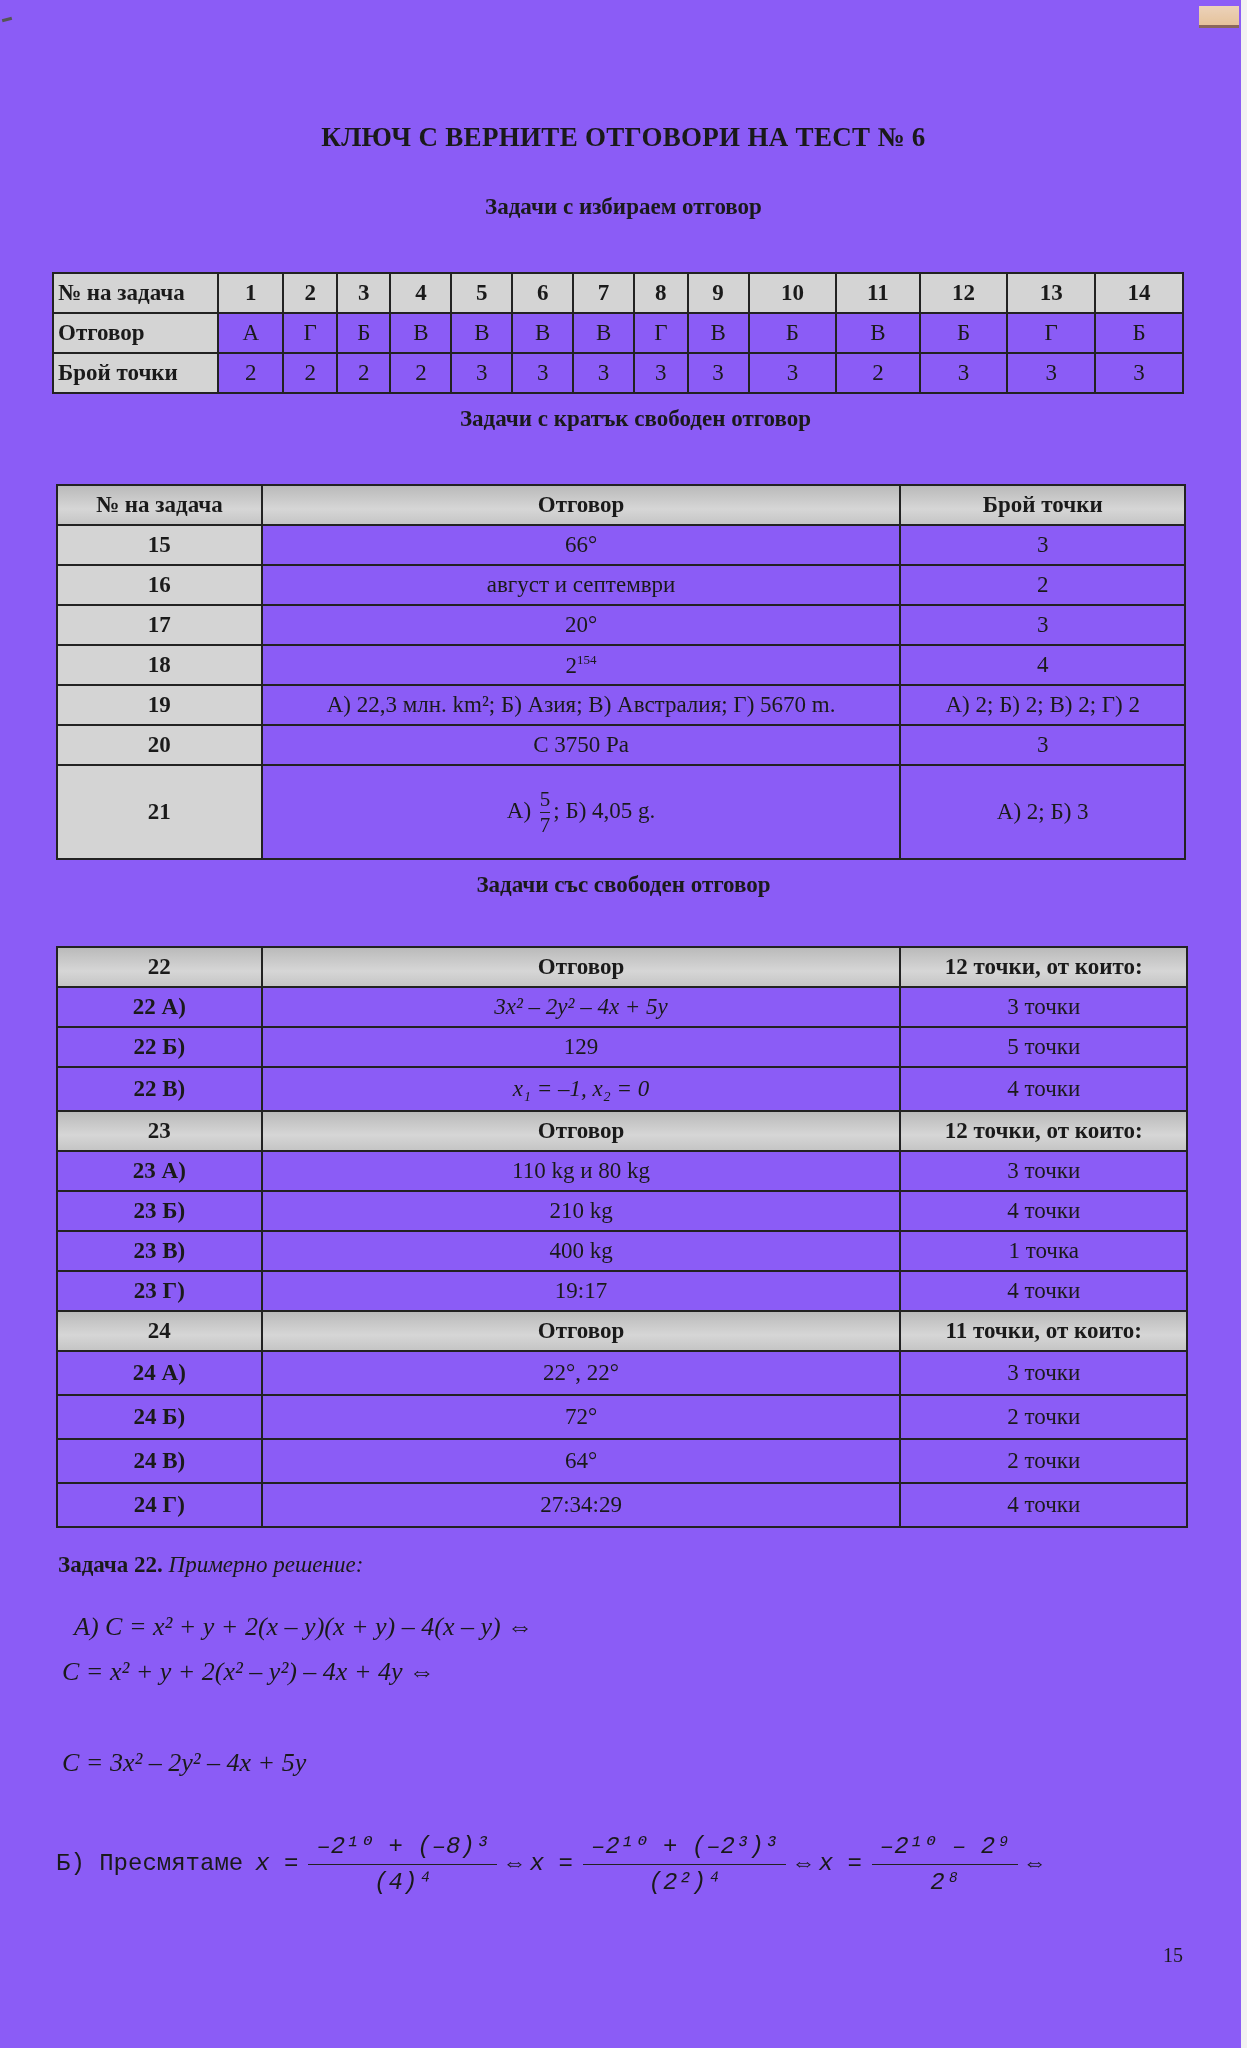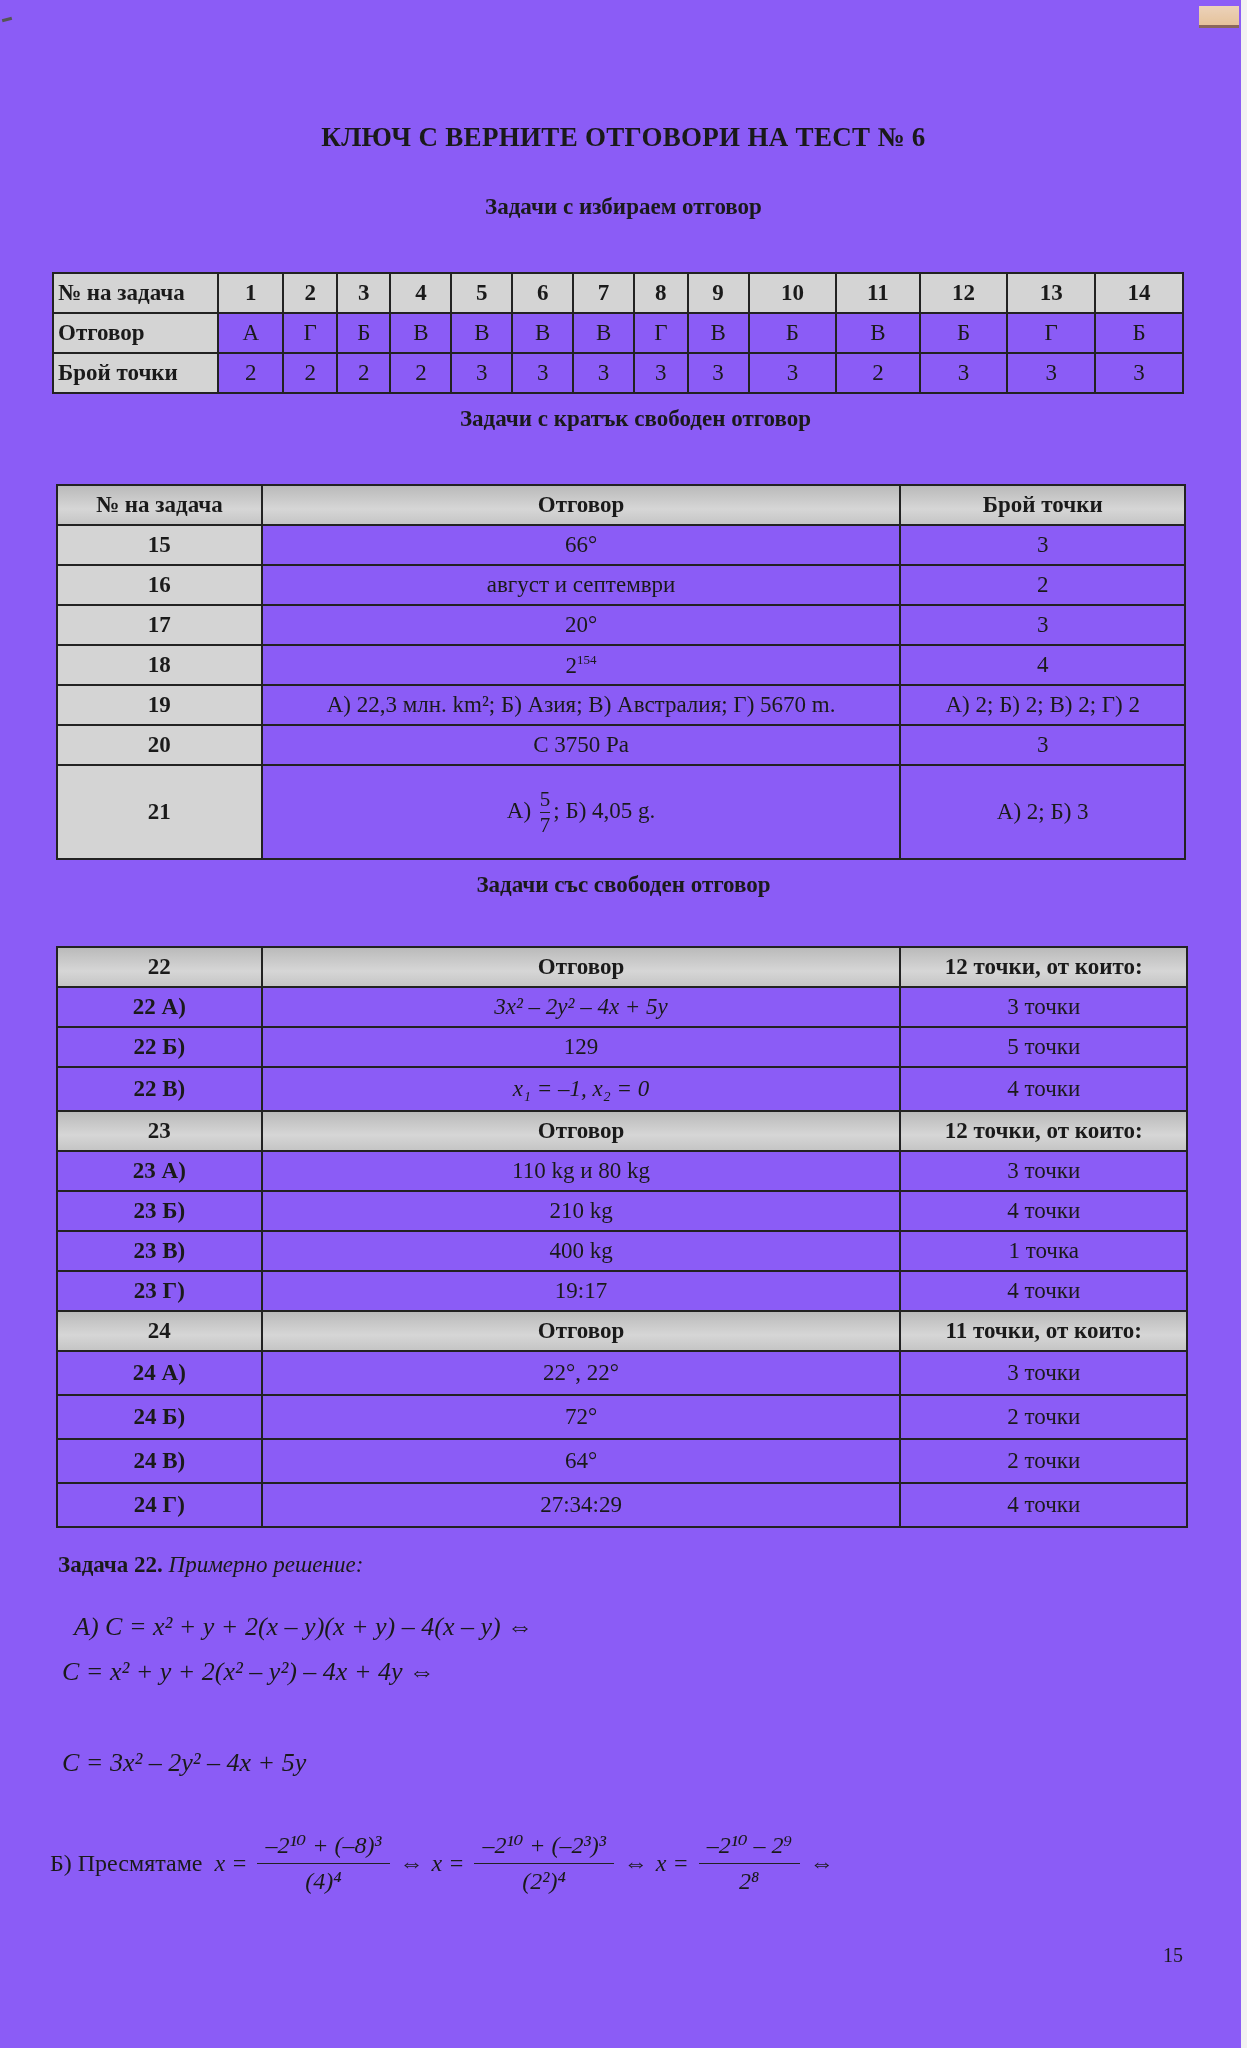--- a/index.html
+++ b/index.html
@@ -65,22 +65,22 @@
   .sol-heading b { font-weight: bold; }
   .sol-heading i { font-style: italic; }
   .sol-line { position: absolute; left: 74px; font-size: 26px; white-space: nowrap; }
   #sl1 { top: 1612px; }
   #sl2 { top: 1657px; left: 62px; }
   #sl3 { top: 1702px; left: 62px; }
   #sl4 { top: 1748px; left: 62px; }
   .u1 { text-decoration: underline; }
   .u2 { text-decoration: underline double; }
 
-  .calc { position: absolute; left: 50px; top: 1808px; height: 110px; display: flex; align-items: center;
-    font-size: 24px; white-space: nowrap; }
+  .calc { position: absolute; left: 56px; top: 1808px; height: 110px; display: flex; align-items: center;
+    font-size: 24px; white-space: nowrap; font-family: Liberation Mono, monospace; }
   .calc .bigfrac { display: inline-flex; flex-direction: column; align-items: center; margin: 0 6px; }
   .calc .bigfrac .n, .calc .bigfrac .d { font-size: 24px; padding: 0 8px; }
   .calc .bigfrac .bar { width: 100%; border-top: 1.5px solid #222; margin: 4px 0; }
   .calc .sym { margin: 0 4px; }
 
   .page-num { position: absolute; left: 1163px; top: 1944px; font-size: 20px; }
 </style>
 </head>
 <body>
 

